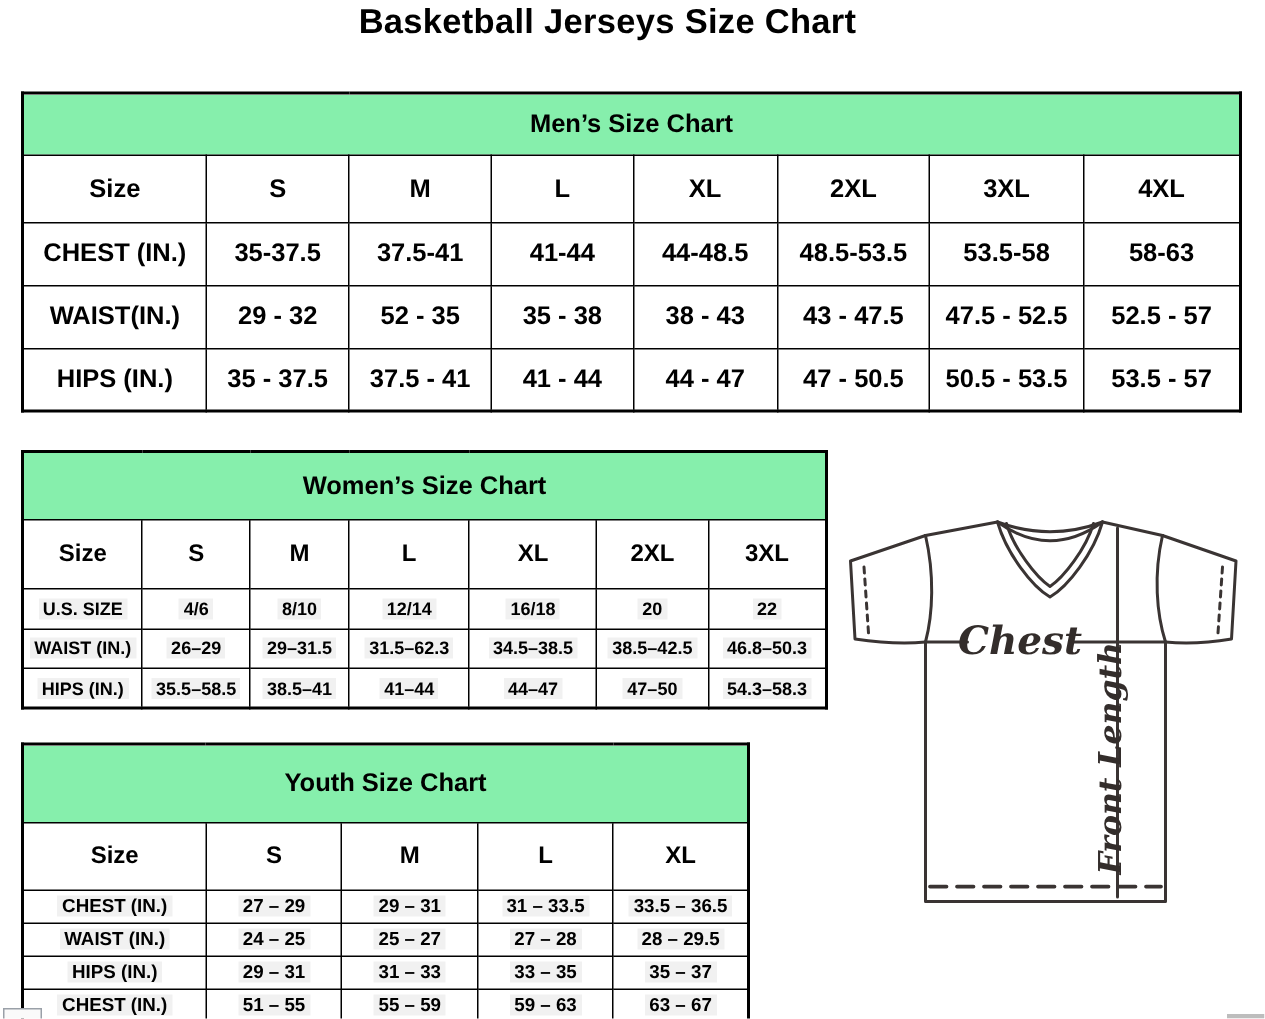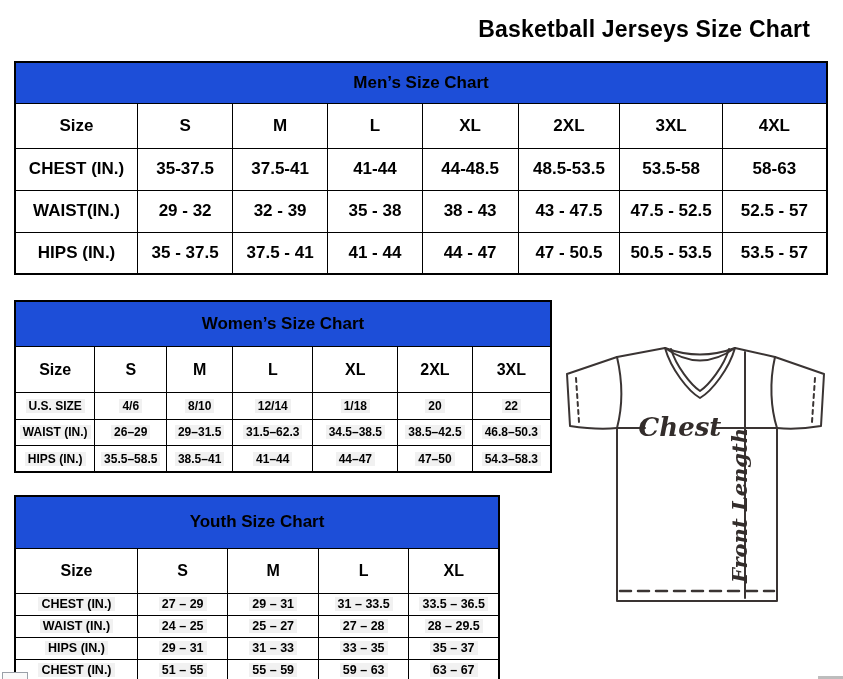--- a/index.html
+++ b/index.html
@@ -1,33 +1,33 @@
 <!DOCTYPE html>
 <html><head>
 <meta charset="utf-8">
 <style>
   html,body{margin:0;padding:0;}
   body{
     width:843px;height:679px;position:relative;background:#ffffff;
     font-family:"Liberation Sans",sans-serif;color:#000;overflow:hidden;
   }
   .page-title{
-    position:absolute;top:16px;left:0;width:810px;text-align:right;
+    position:absolute;top:1px;left:0;width:810px;text-align:center;
     font-size:23px;font-weight:bold;letter-spacing:0.2px;
   }
   .tbl{position:absolute;}
   .tbl table{
     width:100%;height:100%;border-collapse:collapse;table-layout:fixed;
     border:2px solid #000;
   }
   .tbl td{
     border:1px solid #000;text-align:center;vertical-align:middle;
     font-weight:bold;padding:0;white-space:nowrap;overflow:hidden;
   }
-  .t-title{background:#1d4ed8;font-size:17px;}
+  .t-title{background:#86efac;font-size:17px;}
   
   .men{left:14px;top:61px;width:814px;height:214px;}
   .men .title-row{height:41px;}
   .men .head-row{height:45px;}
   .men .head-row td{font-size:17px;}
   .men .data-row{height:42px;}
   .men .data-row td{font-size:17px;}
   .men .lbl{font-size:15px;}
   
   .women{left:14px;top:300px;width:538px;height:173px;border-radius:15px;}
@@ -93,21 +93,21 @@
     <td>37.5-41</td>
     <td>41-44</td>
     <td>44-48.5</td>
     <td>48.5-53.5</td>
     <td>53.5-58</td>
     <td>58-63</td>
   </tr>
   <tr class="data-row">
     <td class="lbl">WAIST(IN.)</td>
     <td>29 - 32</td>
-    <td>32 - 39</td>
+    <td>52 - 35</td>
     <td>35 - 38</td>
     <td>38 - 43</td>
     <td>43 - 47.5</td>
     <td>47.5 - 52.5</td>
     <td>52.5 - 57</td>
   </tr>
   <tr class="data-row">
     <td class="lbl">HIPS (IN.)</td>
     <td>35 - 37.5</td>
     <td>37.5 - 41</td>
@@ -143,21 +143,21 @@
     <td>L</td>
     <td>XL</td>
     <td>2XL</td>
     <td>3XL</td>
   </tr>
   <tr class="data-row">
     <td><span class="hl">U.S. SIZE</span></td>
     <td><span class="hl">4/6</span></td>
     <td><span class="hl">8/10</span></td>
     <td><span class="hl">12/14</span></td>
-    <td><span class="hl">1/18</span></td>
+    <td><span class="hl">16/18</span></td>
     <td><span class="hl">20</span></td>
     <td><span class="hl">22</span></td>
   </tr>
   <tr class="data-row">
     <td><span class="hl">WAIST (IN.)</span></td>
     <td><span class="hl">26–29</span></td>
     <td><span class="hl">29–31.5</span></td>
     <td><span class="hl">31.5–62.3</span></td>
     <td><span class="hl">34.5–38.5</span></td>
     <td><span class="hl">38.5–42.5</span></td>

